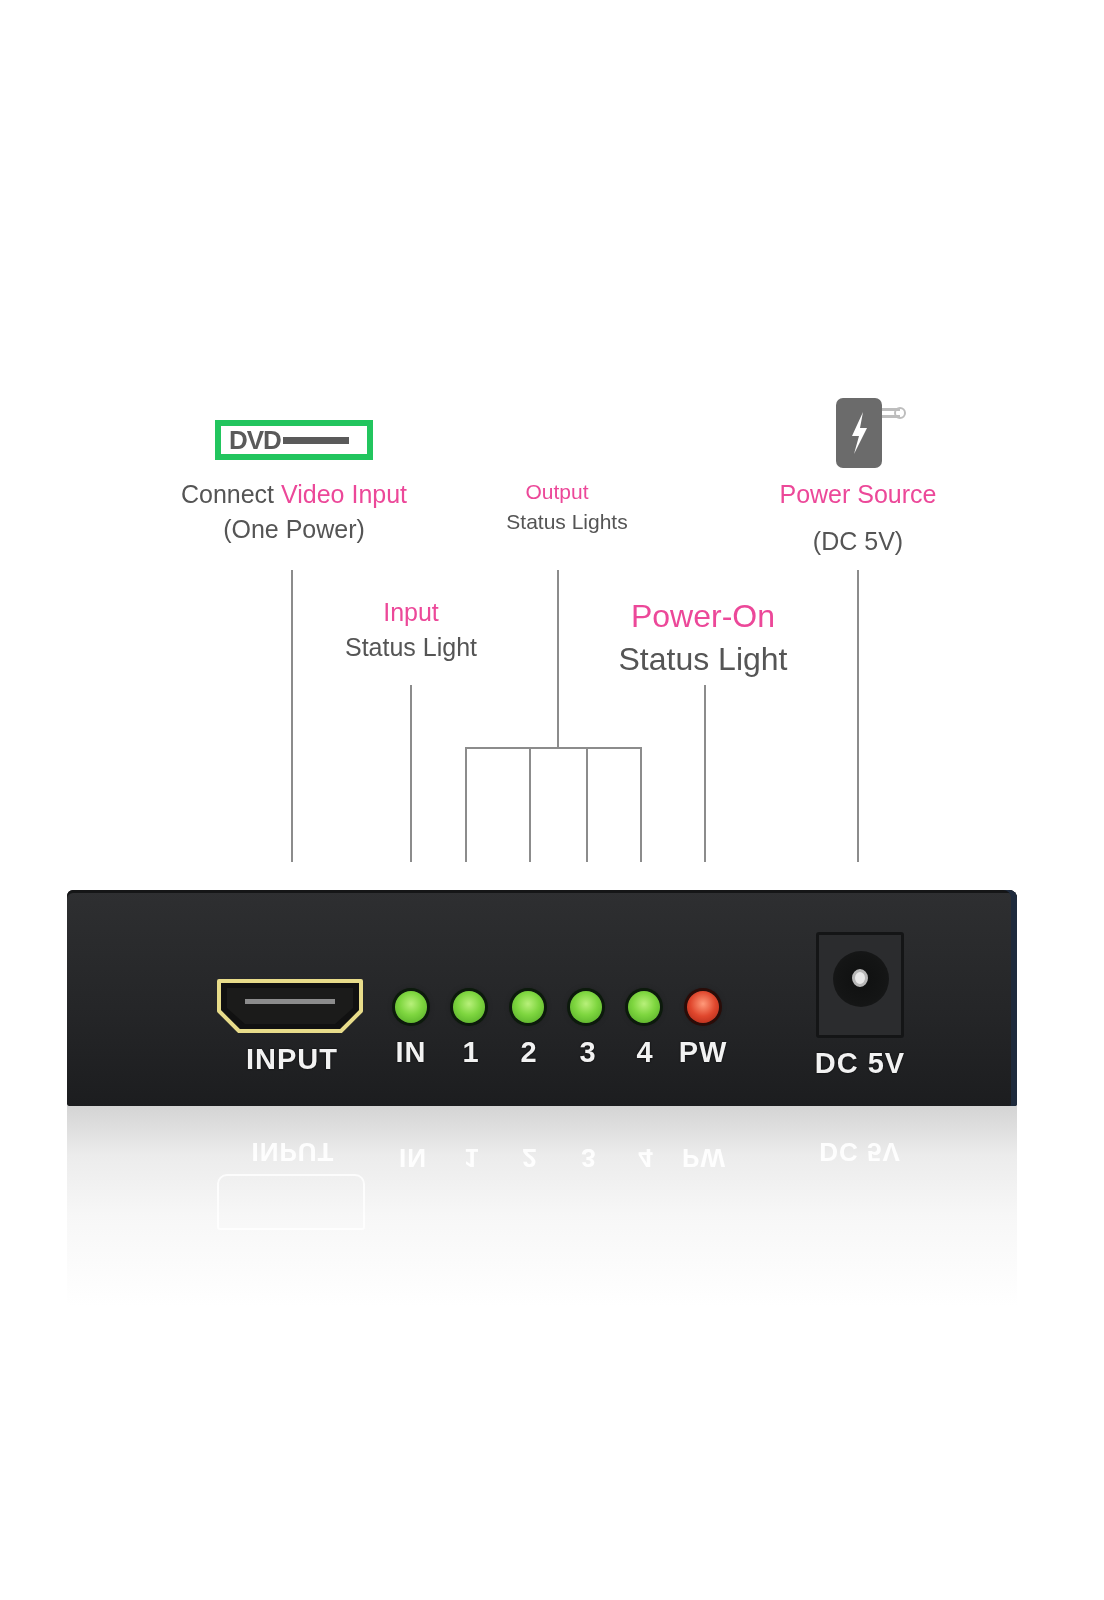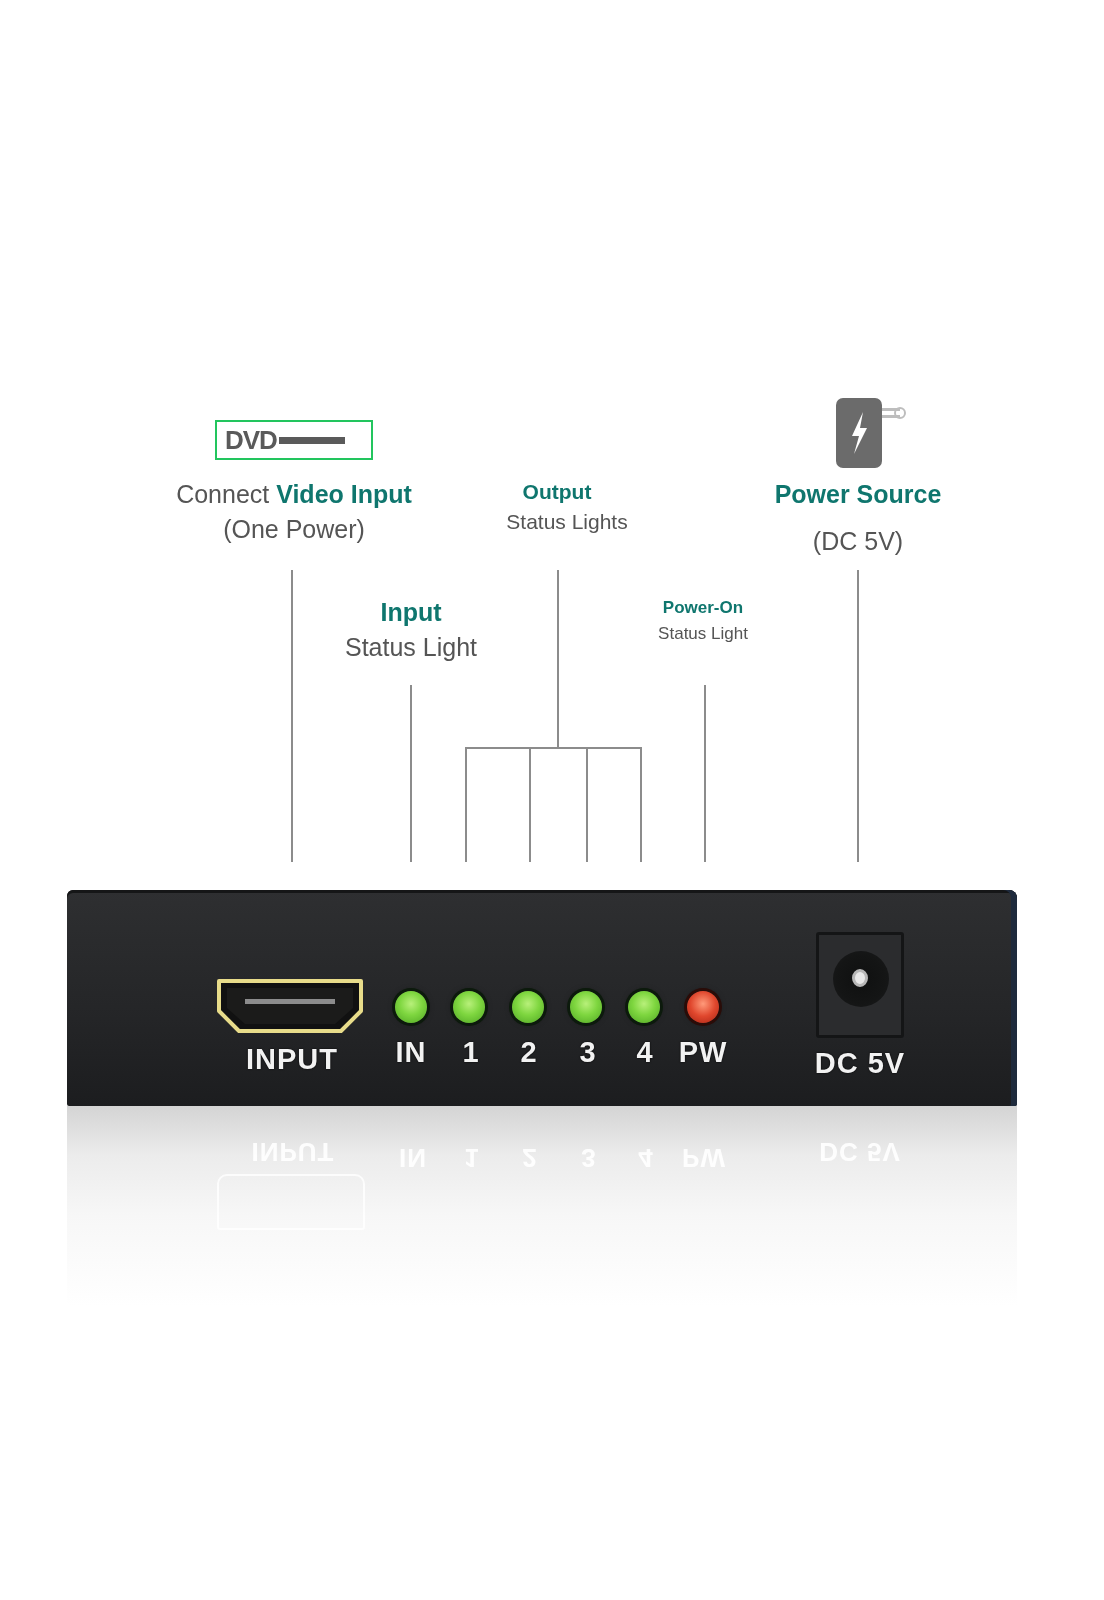--- a/index.html
+++ b/index.html
@@ -1,29 +1,29 @@
 <!DOCTYPE html>
 <html><head>
   <meta charset="utf-8">
   <style>
     html, body { margin: 0; padding: 0; }
     body {
       width: 1104px; height: 1600px; background: #ffffff; position: relative; overflow: hidden;
       font-family: "Liberation Sans", "DejaVu Sans", sans-serif;
     }
     .label { position: absolute; text-align: center; white-space: nowrap; transform: translateX(-50%); }
-    .label .bold { font-weight: bold; color: #0f766e; }
+    .label .bold { font-weight: normal; color: #ec4899; }
     .label .light { color: #555555; font-weight: normal; }
     .line-v { position: absolute; width: 2px; background: #8c8c8c; }
     .line-h { position: absolute; height: 2px; background: #8c8c8c; }
 
     
     .dvd-icon {
       position: absolute; left: 215px; top: 420px; width: 158px; height: 40px;
-      border: 2px solid #22c55e; box-sizing: border-box; display: flex; align-items: center; padding-left: 8px;
+      border: 6px solid #22c55e; box-sizing: border-box; display: flex; align-items: center; padding-left: 8px;
     }
     .dvd-icon .dvd-text { font-weight: bold; font-size: 26px; color: #5a5a5a; letter-spacing: -1px; }
     .dvd-icon .dvd-bar { width: 66px; height: 7px; background: #5a5a5a; margin-left: 2px; }
 
     
     .power-icon { position: absolute; left: 836px; top: 398px; width: 70px; height: 70px; }
 
     
     .device {
       position: absolute; left: 67px; top: 890px; width: 950px; height: 216px;
@@ -99,21 +99,21 @@
 <div class="label" style="left:858px; top:480px; font-size:25px;">
   <div class="bold">Power Source</div>
   <div class="light" style="margin-top:18px;">(DC 5V)</div>
 </div>
 
 <div class="label" style="left:411px; top:598px; font-size:25px;">
   <div class="bold">Input</div>
   <div class="light" style="margin-top:6px;">Status Light</div>
 </div>
 
-<div class="label" style="left:703px; top:598px; font-size:17px;">
+<div class="label" style="left:703px; top:598px; font-size:32px;">
   <div class="bold">Power-On</div>
   <div class="light" style="margin-top:6px;">Status Light</div>
 </div>
 
 <div class="line-v" style="left:291px; top:570px; height:292px;"></div>
 <div class="line-v" style="left:410px; top:685px; height:177px;"></div>
 <div class="line-v" style="left:557px; top:570px; height:178px;"></div>
 <div class="line-h" style="left:465px; top:747px; width:177px;"></div>
 <div class="line-v" style="left:465px; top:747px; height:115px;"></div>
 <div class="line-v" style="left:529px; top:747px; height:115px;"></div>

